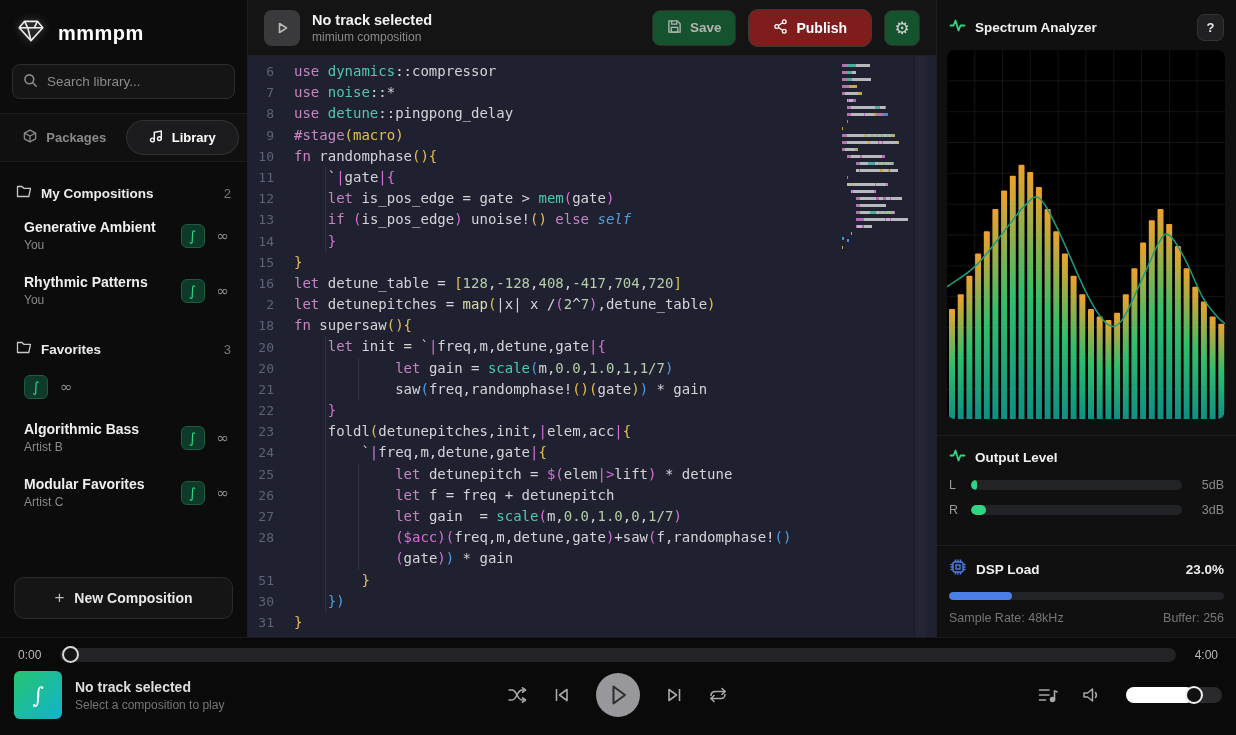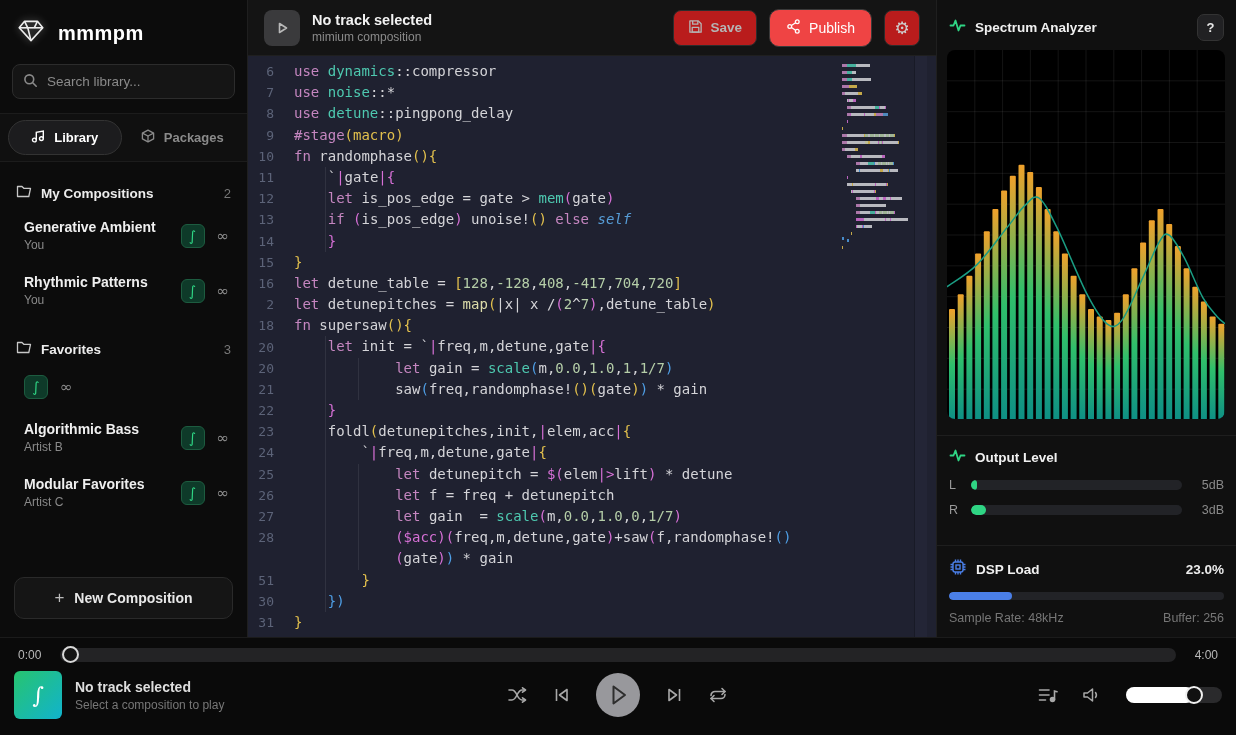--- a/index.html
+++ b/index.html
@@ -43,23 +43,23 @@
   .new-comp .plus { font-size:17px; color:#bbb; font-weight:400; }
 
   
   .center { flex:1; min-width:0; display:flex; flex-direction:column; background:#141414; }
   .c-header { height:56px; display:flex; align-items:center; gap:12px; padding:0 16px;
     border-bottom:1px solid #1f1f1f; background:#141414; }
   .hdr-play { width:36px; height:36px; border-radius:8px; background:#3a3a3c; display:flex; align-items:center; justify-content:center; }
   .hdr-meta { flex:1; min-width:0; }
   .hdr-title { font-size:14.5px; font-weight:700; color:#f2f2f2; }
   .hdr-sub { font-size:12px; color:#8a8a8a; margin-top:2px; }
-  .btn { display:flex; align-items:center; gap:8px; border-radius:8px; background:#b91c1c;
+  .btn { display:flex; align-items:center; gap:8px; border-radius:8px; background:#14532d;
     border:1px solid #2c2c2c; color:#b5b5b5; font-size:13.5px; font-weight:600; padding:8px 14px; }
-  .btn-publish { background:#ef4444; border-color:#3a3a3a; color:#fff; font-size:14px; font-weight:400; padding:9px 16px; border-radius:10px; }
+  .btn-publish { background:#7f1d1d; border-color:#3a3a3a; color:#fff; font-size:14px; font-weight:700; padding:9px 24px; border-radius:10px; }
   .btn-gear { width:36px; height:36px; justify-content:center; padding:0;
     font-family:"DejaVu Sans", sans-serif; font-size:17px; color:#cfcfcf; }
 
   
   .editor { flex:1; min-height:0; position:relative; background:#1f2130; overflow:hidden;
     font-family:"DejaVu Sans Mono", monospace; }
   .code-rows { padding-top:5px; }
   .crow { display:flex; height:21.2px; align-items:center; }
   .gut { width:46px; padding-right:20px; flex:none; text-align:right; color:#5c6378; font-size:13px; }
   .ctext { position:relative; white-space:pre; font-size:14px; color:#d4d4d8; height:21.2px; line-height:21.2px; }
@@ -133,39 +133,39 @@
       <div class="search-wrap">
         <span class="mag">
           <svg width="15" height="15" viewBox="0 0 15 15" fill="none" stroke="#8a8a8a" stroke-width="1.6" stroke-linecap="round">
             <circle cx="6.3" cy="6.3" r="4.4"></circle>
               <path d="M9.7 9.7 L13.2 13.2"></path>
           </svg>
         </span>
         <input class="search-input" placeholder="Search library..." style="">
       </div>
       <div class="tabs-row">
+        <div class="tab inactive">
+          <span>
+            <svg width="14" height="14" viewBox="0 0 14 14" fill="none" stroke="#8a8a8a" stroke-width="1.3" stroke-linejoin="round">
+              <path d="M7 1.2 L12.6 4.1 V9.9 L7 12.8 L1.4 9.9 V4.1 Z"></path>
+                <path d="M1.4 4.1 L7 7 L12.6 4.1"></path>
+                <path d="M7 7 V12.8"></path>
+            </svg>
+          </span>
+          <span>Packages</span>
+        </div>
         <div class="tab active">
           <span>
             <svg width="14" height="14" viewBox="0 0 14 14" fill="none" stroke="#fff" stroke-width="1.4">
               <circle cx="3.4" cy="11" r="1.9"></circle>
                 <circle cx="10.4" cy="9.6" r="1.9"></circle>
                 <path d="M5.3 11 V3.4 L12.3 2 V9.6"></path>
             </svg>
           </span>
           <span>Library</span>
-        </div>
-        <div class="tab inactive">
-          <span>
-            <svg width="14" height="14" viewBox="0 0 14 14" fill="none" stroke="#8a8a8a" stroke-width="1.3" stroke-linejoin="round">
-              <path d="M7 1.2 L12.6 4.1 V9.9 L7 12.8 L1.4 9.9 V4.1 Z"></path>
-                <path d="M1.4 4.1 L7 7 L12.6 4.1"></path>
-                <path d="M7 7 V12.8"></path>
-            </svg>
-          </span>
-          <span>Packages</span>
         </div>
       </div>
       <div class="sections" id="sidebar-sections">
           <div class="sec">
             <div class="sec-h">
               <span><svg width="16" height="14" viewBox="0 0 16 14" fill="none" stroke="#c8c8c8" stroke-width="1.3" stroke-linejoin="round">
                   <path d="M1.5 12.5 V2.5 H6 L7.8 4.3 H14.5 L12.8 12.5 Z"></path>
                 </svg></span>
               <span class="sec-title">My Compositions</span>
               <span class="sec-count">2</span>

